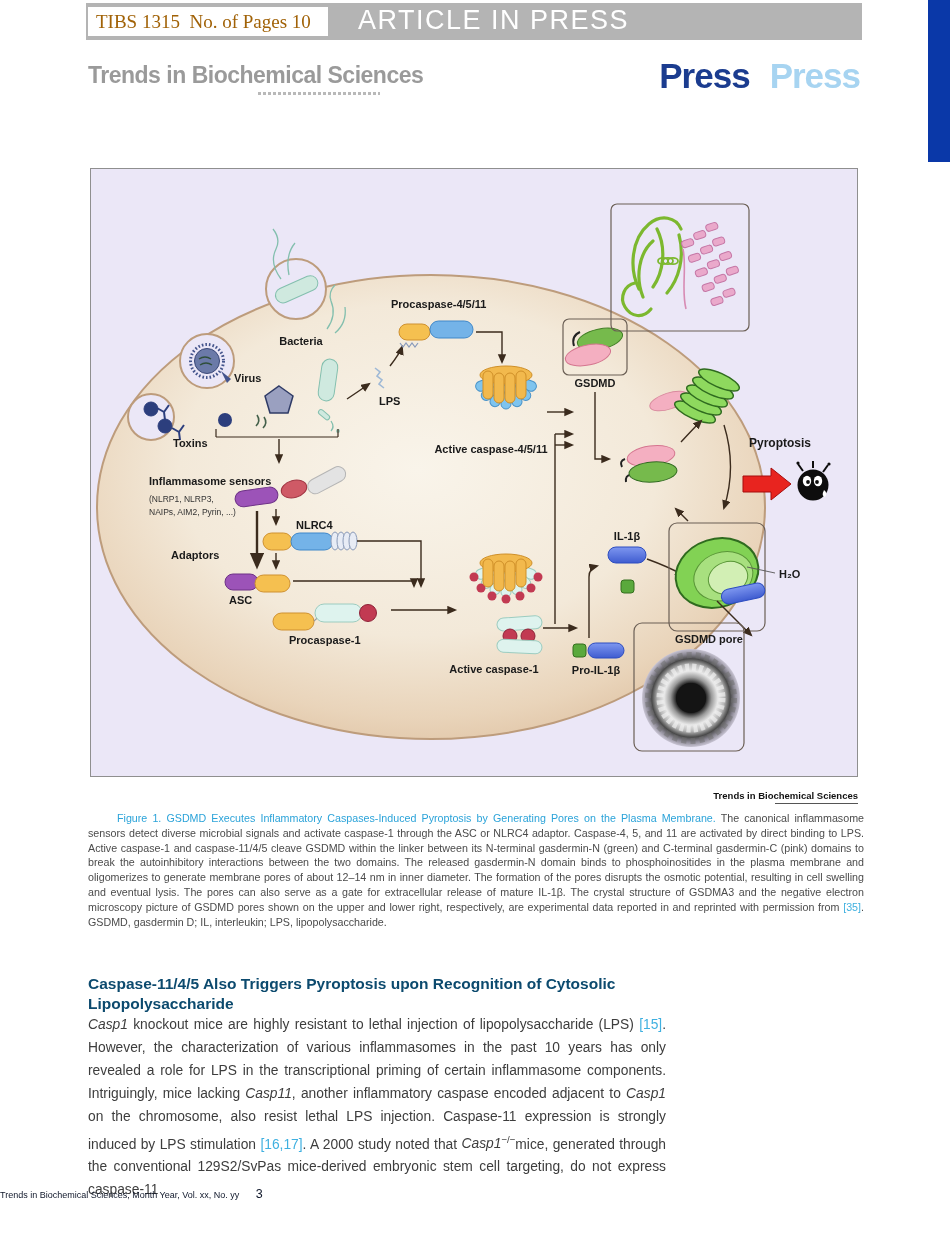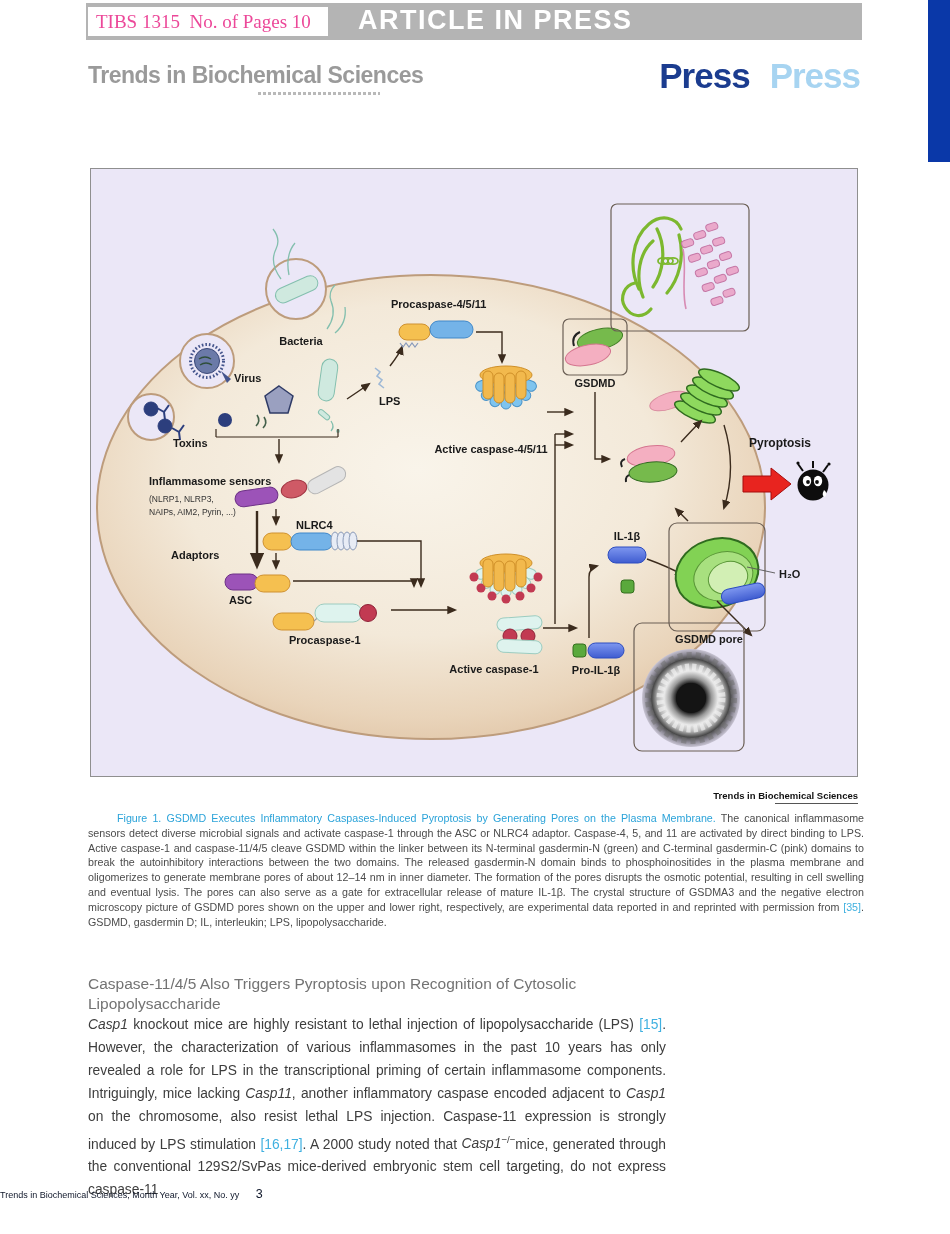--- a/index.html
+++ b/index.html
@@ -3,23 +3,23 @@
 <meta charset="utf-8">
 <style>
   html,body{margin:0;padding:0;background:#fff;}
   .page{position:relative;width:950px;height:1234px;background:#ffffff;overflow:hidden;
         font-family:"Liberation Sans",sans-serif;color:#222;}
 
   
   .banner{position:absolute;left:86px;top:3px;width:776px;height:37px;background:#b4b4b4;}
   .banner-white{position:absolute;left:2px;top:4px;width:240px;height:29px;background:#ffffff;
                 display:flex;align-items:center;}
-  .banner-white span{font-family:"Liberation Serif",serif;font-size:19px;color:#ec4899;
+  .banner-white span{font-family:"Liberation Serif",serif;font-size:19px;color:#a16207;
                      padding-left:8px;white-space:pre;}
-  .banner-title{position:absolute;left:272px;top:2px;font-size:27px;font-weight:bold;color:#ffffff;
+  .banner-title{position:absolute;left:272px;top:2px;font-size:27px;font-weight:normal;color:#ffffff;
                 letter-spacing:1.5px;}
 
   .edge-bar{position:absolute;right:0;top:0;width:22px;height:162px;background:#0a38a8;}
 
   
   .journal-logo{position:absolute;left:88px;top:62px;font-size:23px;font-weight:bold;color:#9a9a9a;
                 letter-spacing:-0.5px;}
   .journal-tagline{position:absolute;left:258px;top:92px;width:122px;height:3px;
      background:repeating-linear-gradient(90deg,#b9b9b9 0 3px,#fff 3px 5px);}
   .cellpress{position:absolute;right:90px;top:56px;font-size:35px;font-weight:bold;letter-spacing:-1px;}
@@ -41,21 +41,21 @@
   
   .caption{position:absolute;left:88px;top:811px;width:776px;font-size:10.7px;line-height:14.8px;
            color:#4b4b4b;text-align:justify;margin:0;}
   .seg-figtitle{color:#2ba3d9;margin-left:29px;}
   .seg-link{color:#3fb0e0;}
   .seg-italic{font-style:italic;margin-top:12px;}
   .seg-sup{vertical-align:super;font-size:70%;}
 
   
   .section-heading{position:absolute;left:88px;top:974px;width:578px;margin:0;
-                   font-size:15.5px;font-weight:normal;color:#737373;line-height:19.5px;}
+                   font-size:15.5px;font-weight:bold;color:#0c4a6e;line-height:19.5px;}
   .body-text{position:absolute;left:88px;top:1014px;width:578px;margin:0;
              font-size:13.8px;line-height:22.9px;color:#3d3d3d;text-align:justify;}
 
   
   .footer{position:absolute;left:0;top:1184px;width:866px;text-align:left;color:#0f172a;}
   .footer-journal{font-size:9px;}
   .footer-page{font-size:12.5px;margin-left:12px;}
 </style>
 </head>
 <body>

